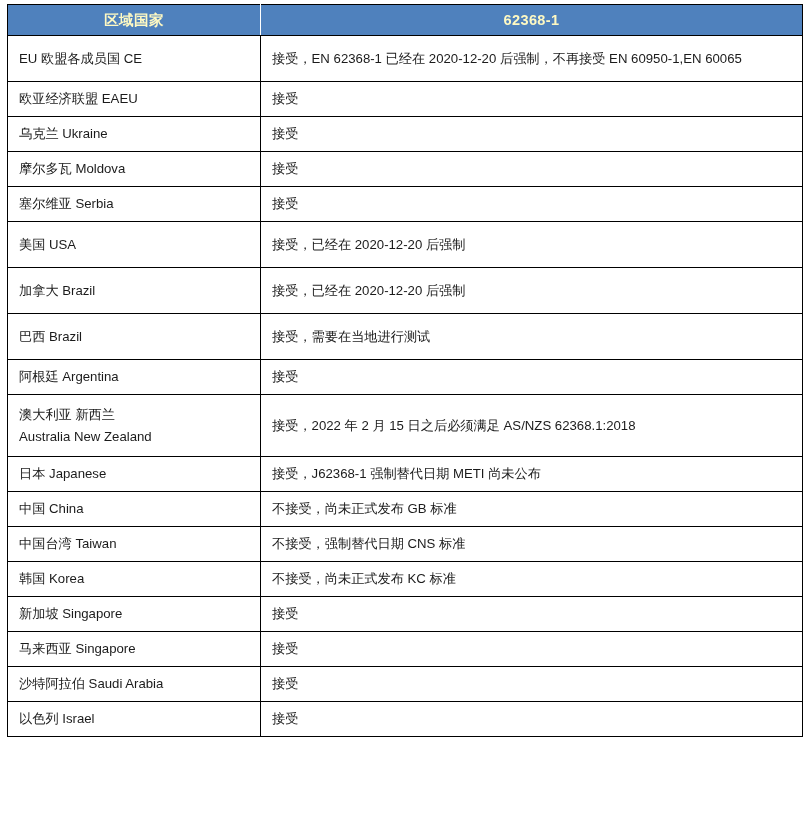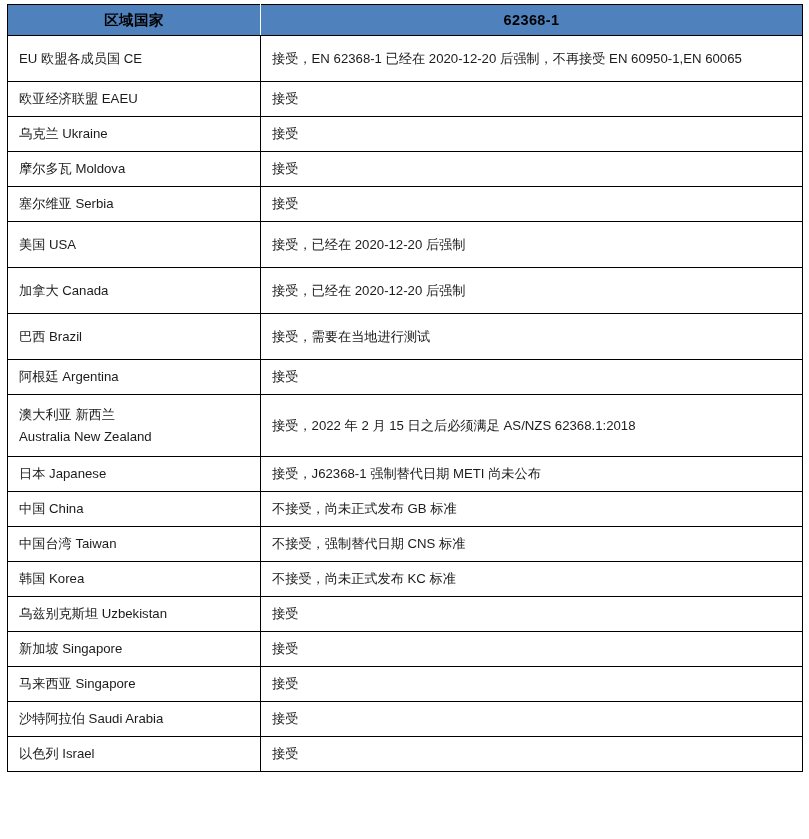--- a/index.html
+++ b/index.html
@@ -34,21 +34,21 @@
 
   table.std-table th,
   table.std-table td {
     border: 1px solid #000000;
     vertical-align: middle;
     box-sizing: border-box;
   }
 
   thead th {
     background: #4F81BD;
-    color: #000000;
+    color: #fef9c3;
     font-weight: bold;
     font-size: 14.5px;
     text-align: center;
     height: 31px;
     padding: 0 6px;
     letter-spacing: 0.4px;
     border-color: #4F81BD;
   }
   thead th.th-region {
     border-right: 1px solid #ffffff;
@@ -110,21 +110,21 @@
         </tr>
         <tr class="r-normal">
           <td class="cell-region"><span>塞尔维亚 Serbia</span></td>
           <td class="cell-std"><span>接受</span></td>
         </tr>
         <tr class="r-tall">
           <td class="cell-region"><span>美国 USA</span></td>
           <td class="cell-std"><span>接受，已经在 2020-12-20 后强制</span></td>
         </tr>
         <tr class="r-tall">
-          <td class="cell-region"><span>加拿大 Canada</span></td>
+          <td class="cell-region"><span>加拿大 Brazil</span></td>
           <td class="cell-std"><span>接受，已经在 2020-12-20 后强制</span></td>
         </tr>
         <tr class="r-tall">
           <td class="cell-region"><span>巴西 Brazil</span></td>
           <td class="cell-std"><span>接受，需要在当地进行测试</span></td>
         </tr>
         <tr class="r-normal">
           <td class="cell-region"><span>阿根廷 Argentina</span></td>
           <td class="cell-std"><span>接受</span></td>
         </tr>
@@ -142,24 +142,20 @@
         </tr>
         <tr class="r-normal">
           <td class="cell-region"><span>中国台湾 Taiwan</span></td>
           <td class="cell-std"><span>不接受，强制替代日期 CNS 标准</span></td>
         </tr>
         <tr class="r-normal">
           <td class="cell-region"><span>韩国 Korea</span></td>
           <td class="cell-std"><span>不接受，尚未正式发布 KC 标准</span></td>
         </tr>
         <tr class="r-normal">
-          <td class="cell-region"><span>乌兹别克斯坦 Uzbekistan</span></td>
-          <td class="cell-std"><span>接受</span></td>
-        </tr>
-        <tr class="r-normal">
           <td class="cell-region"><span>新加坡 Singapore</span></td>
           <td class="cell-std"><span>接受</span></td>
         </tr>
         <tr class="r-normal">
           <td class="cell-region"><span>马来西亚 Singapore</span></td>
           <td class="cell-std"><span>接受</span></td>
         </tr>
         <tr class="r-normal">
           <td class="cell-region"><span>沙特阿拉伯 Saudi Arabia</span></td>
           <td class="cell-std"><span>接受</span></td>

